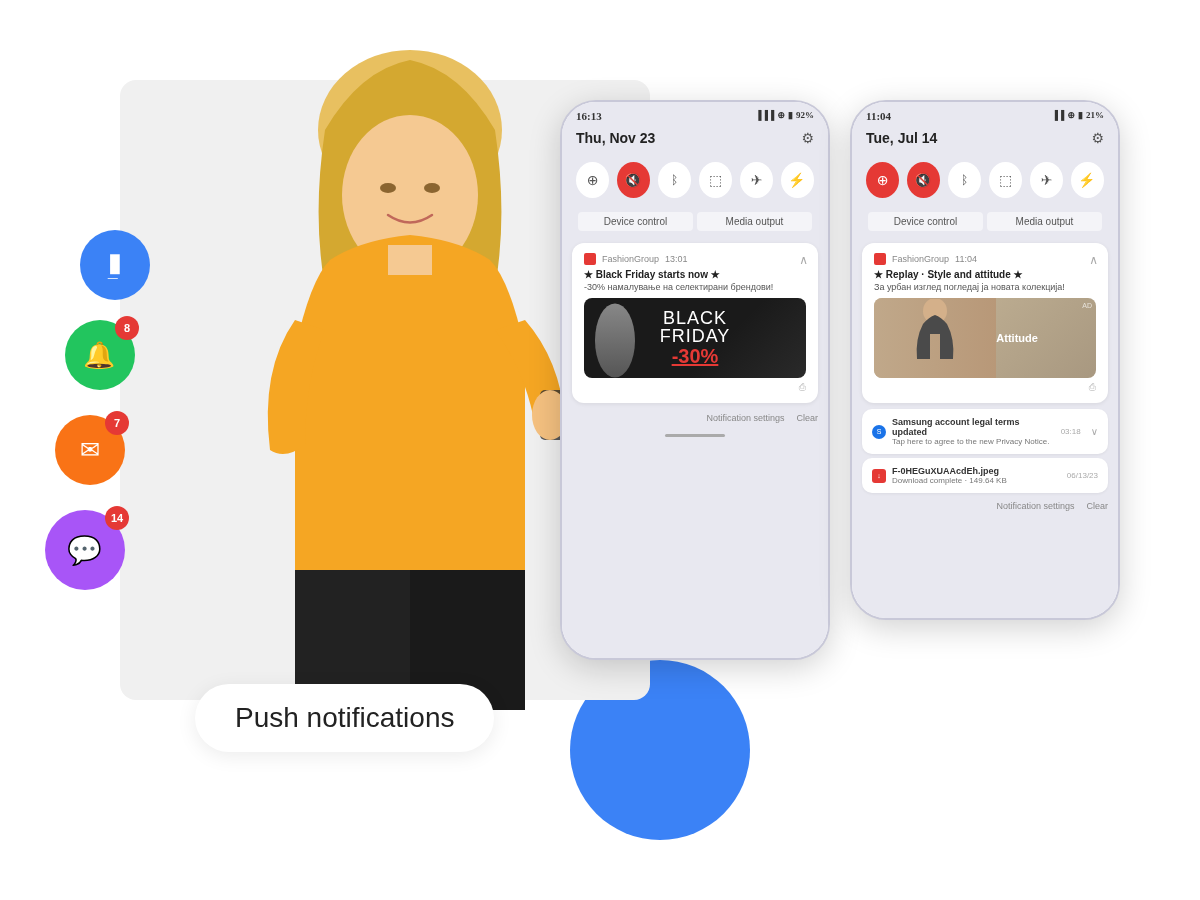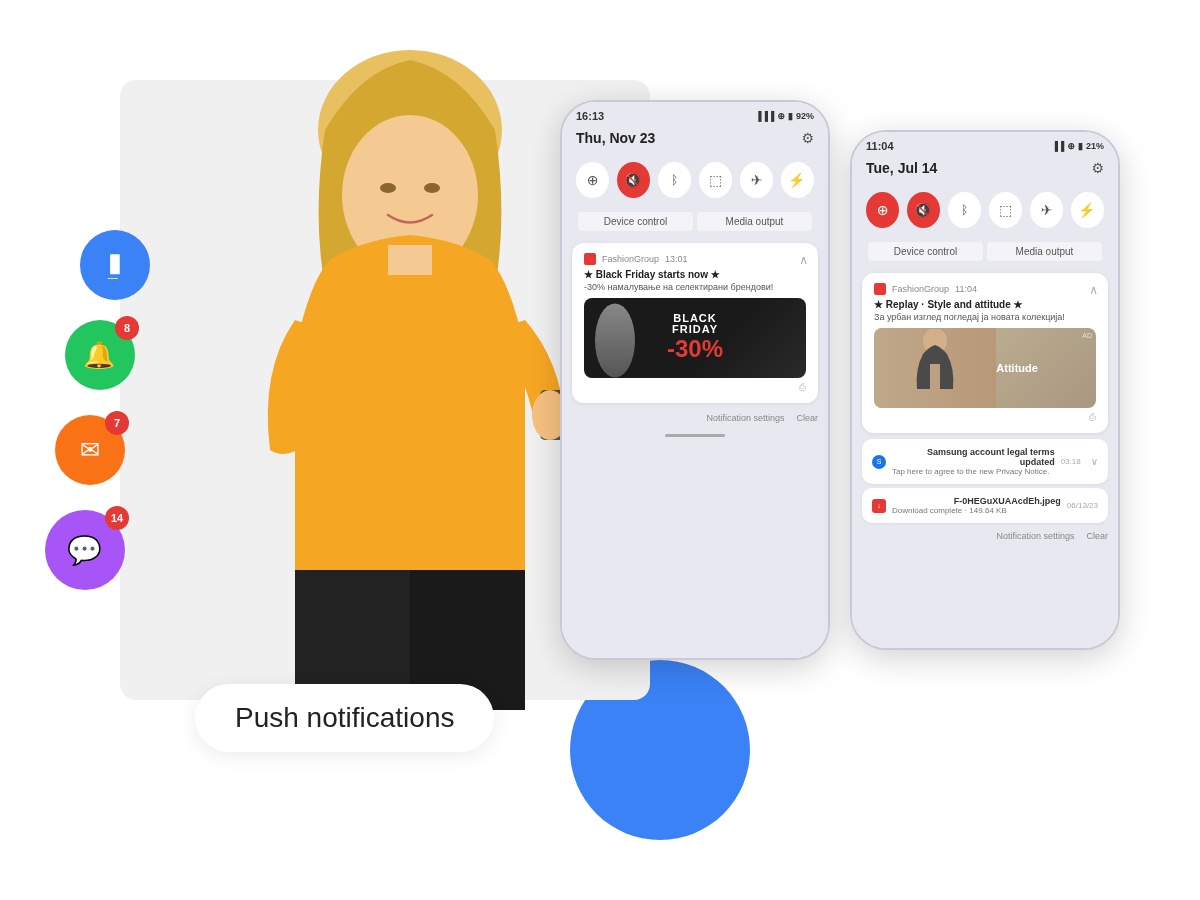--- a/index.html
+++ b/index.html
@@ -153,40 +153,40 @@
 
     .phone-1 {
       width: 270px;
       height: 560px;
       margin-top: 0;
     }
 
     .phone-2 {
       width: 270px;
       height: 520px;
-      margin-top: 30px;
     }
 
     
     .phone-screen {
       background: #e8e8f0;
       height: 100%;
       padding: 0;
       overflow: hidden;
     }
 
     .phone-status-bar {
       display: flex;
       justify-content: space-between;
-      align-items: center;
+      align-items: flex-start;
       padding: 8px 14px 4px;
       background: #e8e8f0;
       font-size: 11px;
       color: #333;
       font-weight: bold;
+      font-family: Liberation Serif, serif;
     }
 
     .phone-status-icons {
       display: flex;
       gap: 3px;
       align-items: center;
       font-size: 9px;
     }
 
     .phone-date-row {
@@ -295,30 +295,31 @@
       position: relative;
       overflow: hidden;
     }
 
     .bf-text {
       color: #fff;
       text-align: center;
     }
 
     .bf-text .bf-title {
-      font-size: 11px;
-      font-weight: 700;
+      font-size: 18px;
+      font-weight: 400;
       letter-spacing: 1px;
       line-height: 1;
     }
 
     .bf-text .bf-discount {
-      font-size: 24px;
+      font-size: 20px;
       font-weight: 900;
       color: #e53935;
+      text-decoration: underline;
     }
 
     .bf-model {
       position: absolute;
       left: 6px;
       bottom: 0;
       width: 50px;
       height: 75px;
       background: linear-gradient(to bottom, #888, #555);
       clip-path: ellipse(20px 37px at 50% 50%);
@@ -379,21 +380,20 @@
     .small-notif-icon.file { background: #e53935; }
     .small-notif-icon.weather { background: #78baf7; }
 
     .small-notif-content {
       flex: 1;
     }
 
     .small-notif-title {
       font-weight: bold;
       font-size: 9px;
-      text-align: right;
     }
 
     .small-notif-body {
       font-size: 8px;
       color: #777;
     }
 
     
     .gesture-bar {
       height: 20px;

